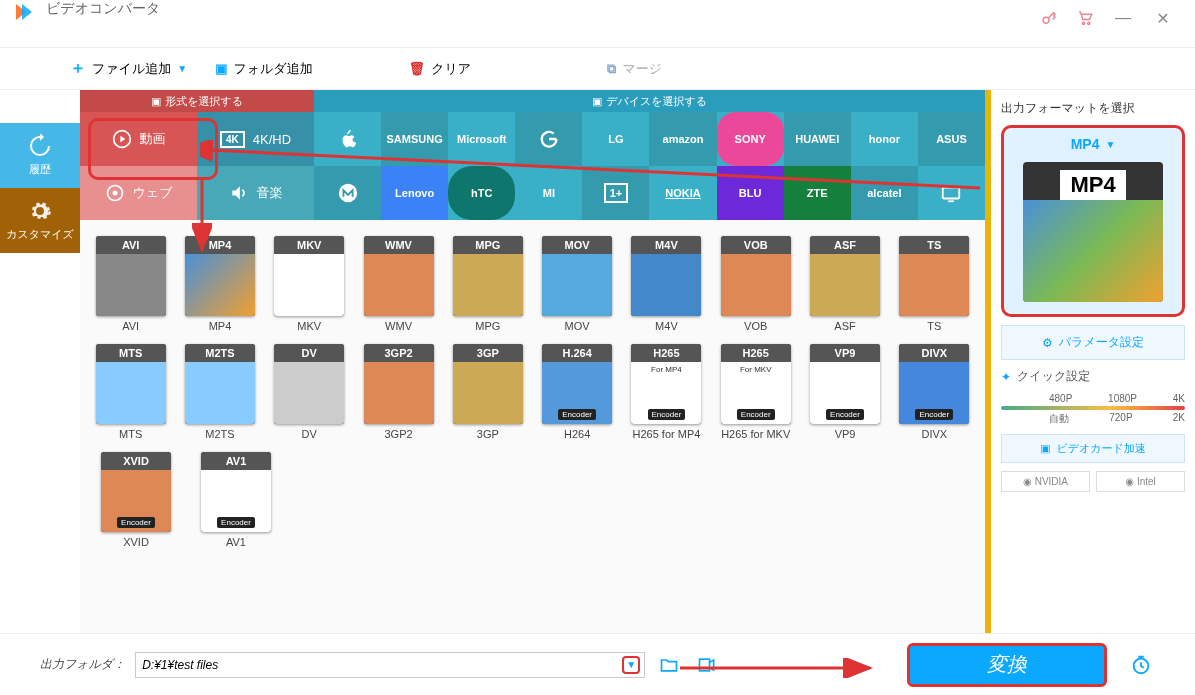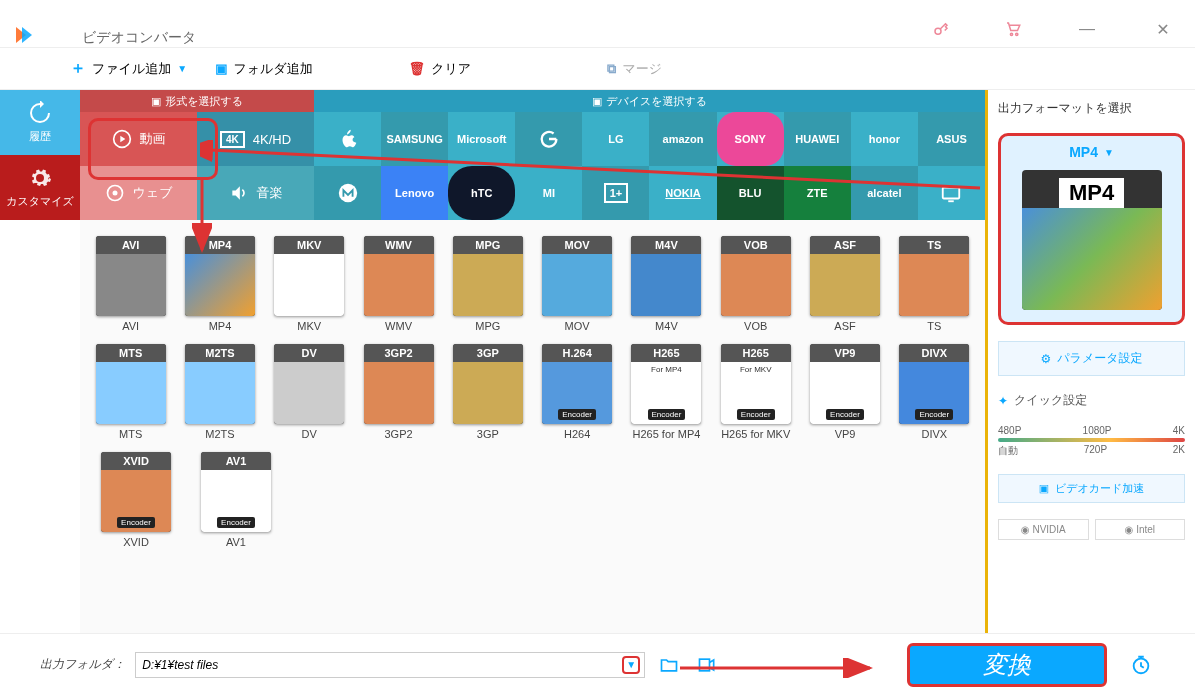--- a/index.html
+++ b/index.html
@@ -1,36 +1,36 @@
 <!DOCTYPE html>
 <html><head>
 <meta charset="utf-8">
 <style>
 *{box-sizing:border-box;margin:0;padding:0;font-family:"Meiryo","Hiragino Sans",sans-serif;}
 body{background:#fff;width:1195px;height:695px;overflow:hidden;position:relative;}
-.titlebar{height:48px;display:flex;align-items:flex-end;padding:0 12px;border-bottom:1px solid #eee;gap:36px;}
+.titlebar{height:48px;display:flex;align-items:flex-start;padding:0 12px;border-bottom:1px solid #eee;}
 .logo{width:24px;height:24px;margin-right:10px;position:relative;}
 .logo svg{width:24px;height:24px;}
 .app-title{font-size:14px;color:#666;}
 .title-spacer{flex:1;}
 .title-icon{width:36px;height:36px;display:flex;align-items:center;justify-content:center;color:#e89;cursor:pointer;}
 .win-btn{width:40px;height:36px;display:flex;align-items:center;justify-content:center;color:#888;cursor:pointer;font-size:16px;}
 .toolbar{height:42px;display:flex;align-items:center;padding-left:60px;gap:8px;border-bottom:1px solid #eee;}
 .tool-item{display:flex;align-items:center;gap:6px;padding:4px 10px;cursor:pointer;font-size:13px;}
 .tool-item .sym{font-weight:bold;}
 .plus-sym{color:#0aa8ff;font-size:16px;}
 .drop-sym{color:#0aa8ff;font-size:10px;}
 .folder-sym{color:#0aa8ff;}
 .trash-sym{color:#d33;}
 .merge-sym{color:#8ac;}
 .main{display:flex;height:calc(100% - 48px - 42px - 62px);}
-.sidebar{width:80px;display:flex;flex-direction:column;}
+.sidebar{width:80px;display:flex;flex-direction:column;margin-top:33px;}
 .side-btn{height:65px;display:flex;flex-direction:column;align-items:center;justify-content:center;gap:4px;cursor:pointer;color:#fff;font-size:11px;}
 .side-history{background:#45b8e8;}
-.side-custom{background:#b91c1c;}
+.side-custom{background:#a16207;}
 .side-btn svg{width:24px;height:24px;fill:#fff;}
 .content{flex:1;display:flex;flex-direction:column;overflow:hidden;}
 .tab-headers{display:flex;height:22px;}
 .tab-header{flex:1;background:#2a9dbd;color:#fff;font-size:11px;display:flex;align-items:center;justify-content:center;gap:4px;}
 .tab-header.fmt{background:#c44a4a;max-width:234px;}
 .category-bar{display:flex;background:#3ab0c8;}
 .cat-col{display:flex;flex-direction:column;}
 .cat-item{height:54px;display:flex;align-items:center;justify-content:center;gap:8px;color:#fff;font-size:13px;cursor:pointer;padding:0 8px;}
 .cat-left{width:117px;}
 .cat-video{background:#d85555;}
@@ -43,41 +43,41 @@
 .brand:nth-child(odd){background:#3ab0c8;}
 .brand:nth-child(even){background:#48a8b8;}
 .format-grid{flex:1;overflow:auto;padding:12px 8px;background:#fafafa;}
 .format-row{display:flex;gap:4px;margin-bottom:4px;}
 .format-item{width:96px;display:flex;flex-direction:column;align-items:center;gap:4px;padding:4px;cursor:pointer;border-radius:4px;}
 .format-thumb{width:70px;height:80px;background:#333;border-radius:3px;display:flex;flex-direction:column;align-items:center;justify-content:flex-start;overflow:hidden;position:relative;box-shadow:0 1px 3px rgba(0,0,0,0.4);}
 .format-badge{width:100%;height:18px;background:#555;color:#fff;font-size:11px;font-weight:bold;display:flex;align-items:center;justify-content:center;}
 .format-body{flex:1;width:100%;display:flex;align-items:center;justify-content:center;}
 .format-label{font-size:11px;color:#444;}
 .encoder-tag{position:absolute;bottom:4px;background:#222;color:#fff;font-size:8px;padding:1px 4px;border-radius:2px;}
-.right-panel{width:210px;background:#fff;border-left:3px solid #eab308;padding:10px;display:flex;flex-direction:column;gap:16px;}
+.right-panel{width:210px;background:#fff;border-left:6px solid #eab308;padding:10px;display:flex;flex-direction:column;gap:8px;}
 .output-title{font-size:12px;color:#333;}
 .output-preview{border:3px solid #d33;border-radius:10px;padding:8px;background:#e0f2ff;}
 .output-fmt-head{color:#0aa8ff;font-size:14px;font-weight:bold;text-align:center;display:flex;justify-content:center;align-items:center;gap:6px;}
 .output-thumb{width:140px;height:140px;margin:10px auto 4px;background:#333;border-radius:4px;display:flex;flex-direction:column;align-items:center;justify-content:flex-start;overflow:hidden;}
 .output-thumb .mp4-label{background:#fff;color:#000;font-weight:bold;font-size:22px;padding:2px 10px;margin-top:8px;}
 .output-thumb .mp4-img{flex:1;width:100%;background:linear-gradient(135deg,#4a90d9 0%,#7ab955 50%,#f0a030 100%);}
 .param-btn{border:1px solid #cce5f5;background:#f0f8ff;padding:8px;display:flex;align-items:center;justify-content:center;gap:6px;font-size:12px;color:#0aa8ff;cursor:pointer;}
 .quick-set{font-size:12px;color:#555;display:flex;align-items:center;gap:6px;}
 .quick-set .plus{color:#0aa8ff;}
 .res-bar{height:4px;background:linear-gradient(90deg,#4a8 0%,#fb4 60%,#d44 100%);border-radius:2px;margin:2px 0;}
-.res-labels{display:flex;justify-content:space-between;font-size:10px;color:#666;}
+.res-labels{display:flex;justify-content:space-between;font-size:10px;color:#666;margin-left:48px;}
 .gpu-btn{border:1px solid #cce5f5;background:#f0f8ff;padding:6px;display:flex;align-items:center;justify-content:center;gap:6px;font-size:11px;color:#0aa8ff;cursor:pointer;}
 .gpu-vendors{display:flex;gap:6px;}
 .gpu-vendor{flex:1;border:1px solid #ddd;padding:4px;font-size:10px;color:#888;text-align:center;display:flex;align-items:center;justify-content:center;gap:3px;}
 .bottom{position:absolute;bottom:0;left:0;right:0;height:62px;border-top:1px solid #eee;display:flex;align-items:center;padding:0 40px 0 40px;gap:10px;font-style:italic;}
 .out-label{font-size:12px;color:#444;}
 .out-path{flex:0 0 510px;height:26px;border:1px solid #ccc;padding:2px 6px;font-size:12px;display:flex;align-items:center;position:relative;}
 .path-drop{position:absolute;right:4px;color:#0aa8ff;border:2px solid #d33;border-radius:4px;width:18px;height:18px;display:flex;align-items:center;justify-content:center;font-size:10px;}
 .bottom-icon{width:28px;height:28px;display:flex;align-items:center;justify-content:center;color:#0aa8ff;cursor:pointer;}
-.convert-btn{width:200px;height:44px;background:#0aa8ff;color:#fff;font-size:24px;display:flex;align-items:center;justify-content:center;cursor:pointer;border:3px solid #d33;border-radius:6px;margin-left:auto;}
+.convert-btn{width:200px;height:44px;background:#0aa8ff;color:#fff;font-size:20px;display:flex;align-items:center;justify-content:center;cursor:pointer;border:3px solid #d33;border-radius:6px;margin-left:auto;}
 .clock-icon{width:28px;height:28px;display:flex;align-items:center;justify-content:center;color:#0aa8ff;cursor:pointer;margin-left:10px;}
 .annot{position:absolute;pointer-events:none;}
 .red-box-video{position:absolute;left:88px;top:118px;width:130px;height:62px;border:3px solid #d33;border-radius:10px;pointer-events:none;}
 </style>
 </head>
 <body>
 
 <div class="titlebar">
   <div class="logo">
     <svg viewBox="0 0 24 24">
@@ -203,27 +203,27 @@
           <div class="brand" style="background: rgb(52, 154, 173);">HUAWEI</div>
           <div class="brand" style="background: rgb(58, 176, 200);">honor</div>
           <div class="brand" style="background: rgb(52, 154, 173);">ASUS</div>
           <div class="brand" style="background: rgb(52, 154, 173);">
             <svg width="22" height="22" viewBox="0 0 24 24" fill="#fff">
               <circle cx="12" cy="12" r="10"></circle>
               <path d="M7 16V9l5 5 5-5v7" stroke="#349aad" stroke-width="2" fill="none"></path>
             </svg>
           </div>
           <div class="brand" style="background: #3b82f6;">Lenovo</div>
-          <div class="brand" style="background: #0f172a; border-radius: 24px;">hTC</div>
+          <div class="brand" style="background: #0f766e; border-radius: 24px;">hTC</div>
           <div class="brand" style="background: rgb(58, 176, 200);">MI</div>
           <div class="brand" style="background: rgb(52, 154, 173);">
             <span style="border:2px solid #fff;padding:2px 4px;font-size:11px">1+</span>
           </div>
           <div class="brand" style="background: rgb(58, 176, 200); text-decoration: underline;">NOKIA</div>
-          <div class="brand" style="background: #14532d;">BLU</div>
+          <div class="brand" style="background: #6d28d9;">BLU</div>
           <div class="brand" style="background: #15803d;">ZTE</div>
           <div class="brand" style="background: rgb(52, 154, 173);">alcatel</div>
           <div class="brand" style="background: rgb(58, 176, 200);">
             <svg width="22" height="22" viewBox="0 0 24 24" fill="none" stroke="#fff" stroke-width="2">
               <rect x="3" y="6" width="18" height="12" rx="1"></rect>
               <path d="M9 21h6"></path>
             </svg>
           </div>
         </div>
     </div>

